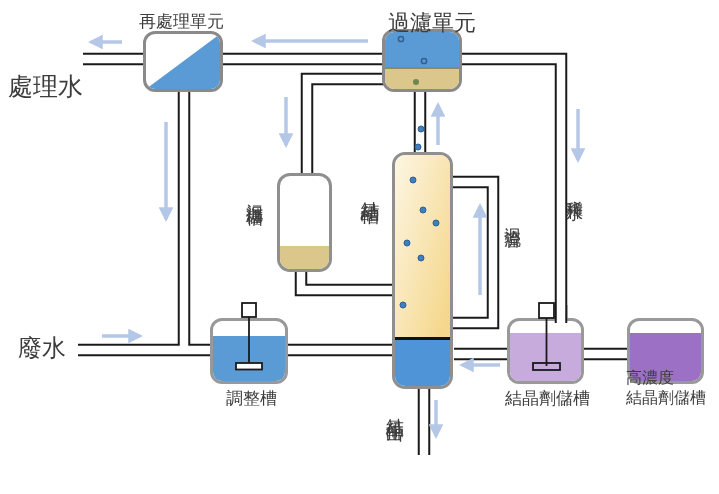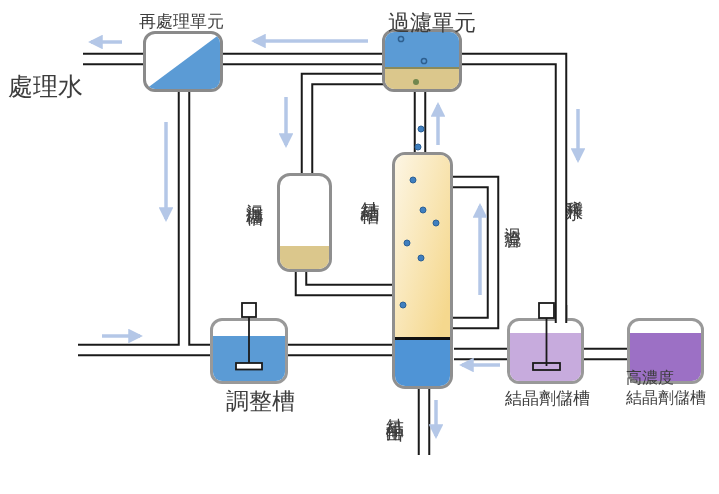--- a/index.html
+++ b/index.html
@@ -160,19 +160,20 @@
     </g>
   </svg>
 
   <div class="lbl" style="left:8px;top:50px;font-size:25px;margin-top:21px;">處理水</div>
   <div class="lbl" style="left:139px;top:11px;font-size:17px;">再處理單元</div>
   <div class="lbl" style="left:388px;top:9px;font-size:22px;">過濾單元</div>
   <div class="lbl v" style="left:246px;top:190px;font-size:17px;">污泥儲槽</div>
   <div class="lbl v" style="left:361px;top:186px;font-size:19px;">結晶槽</div>
   <div class="lbl v" style="left:504px;top:214px;font-size:17px;">迴流管</div>
   <div class="lbl v" style="left:566px;top:187px;font-size:17px;">稀釋水</div>
-  <div class="lbl" style="left:226px;top:388px;font-size:23px;">調整槽</div>
+  <div class="lbl" style="left:18px;top:333px;font-size:24px;">廢水</div>
+  <div class="lbl" style="left:226px;top:388px;font-size:17px;">調整槽</div>
   <div class="lbl" style="left:505px;top:388px;font-size:17px;">結晶劑儲槽</div>
   <div class="lbl" style="left:626px;top:368px;font-size:16px;">高濃度
 結晶劑儲槽</div>
   <div class="lbl v" style="left:386px;top:404px;font-size:18px;">結晶排出</div>
 
 </div>
 
 </body></html>

